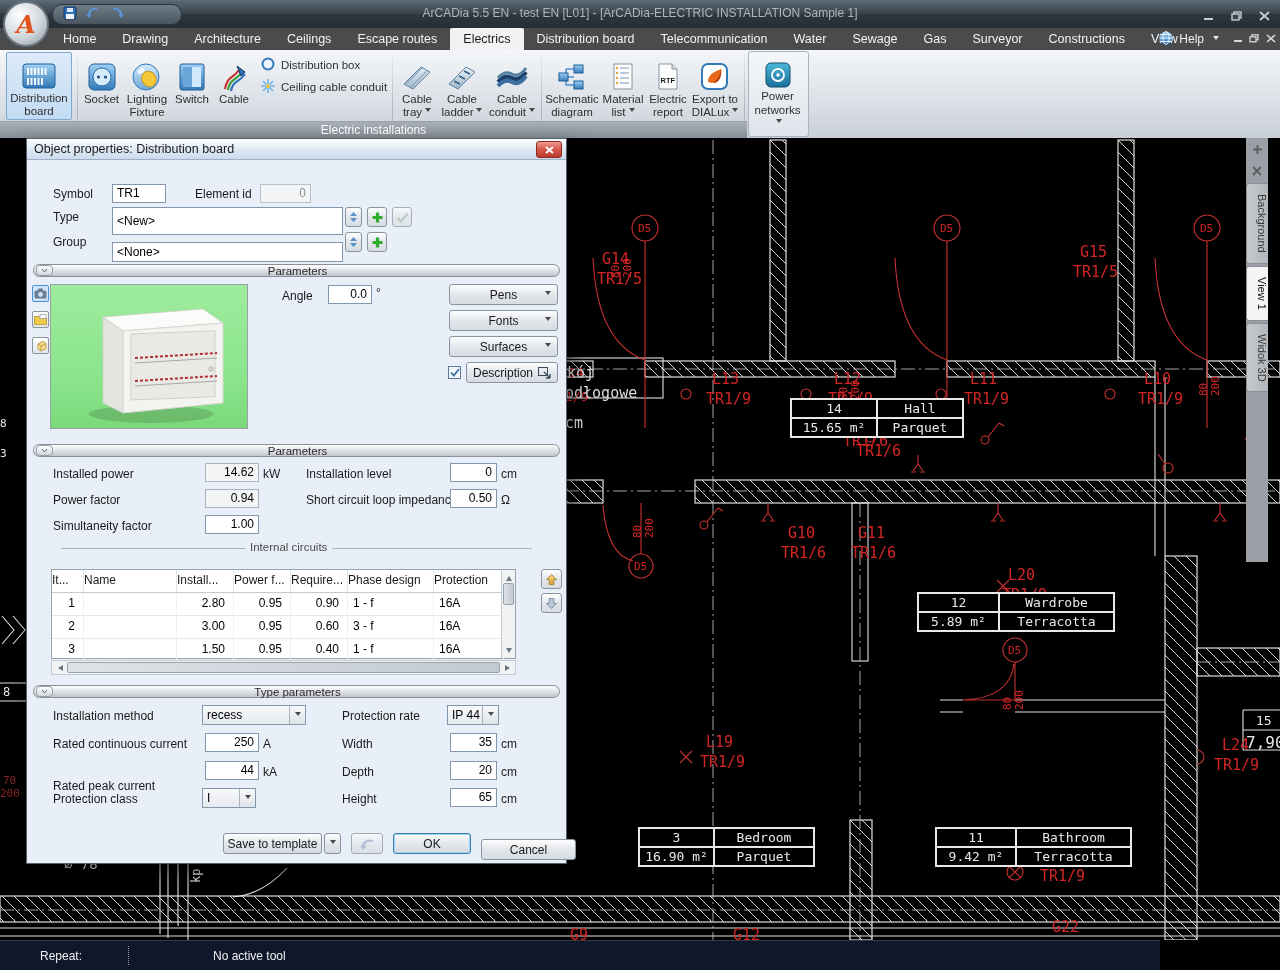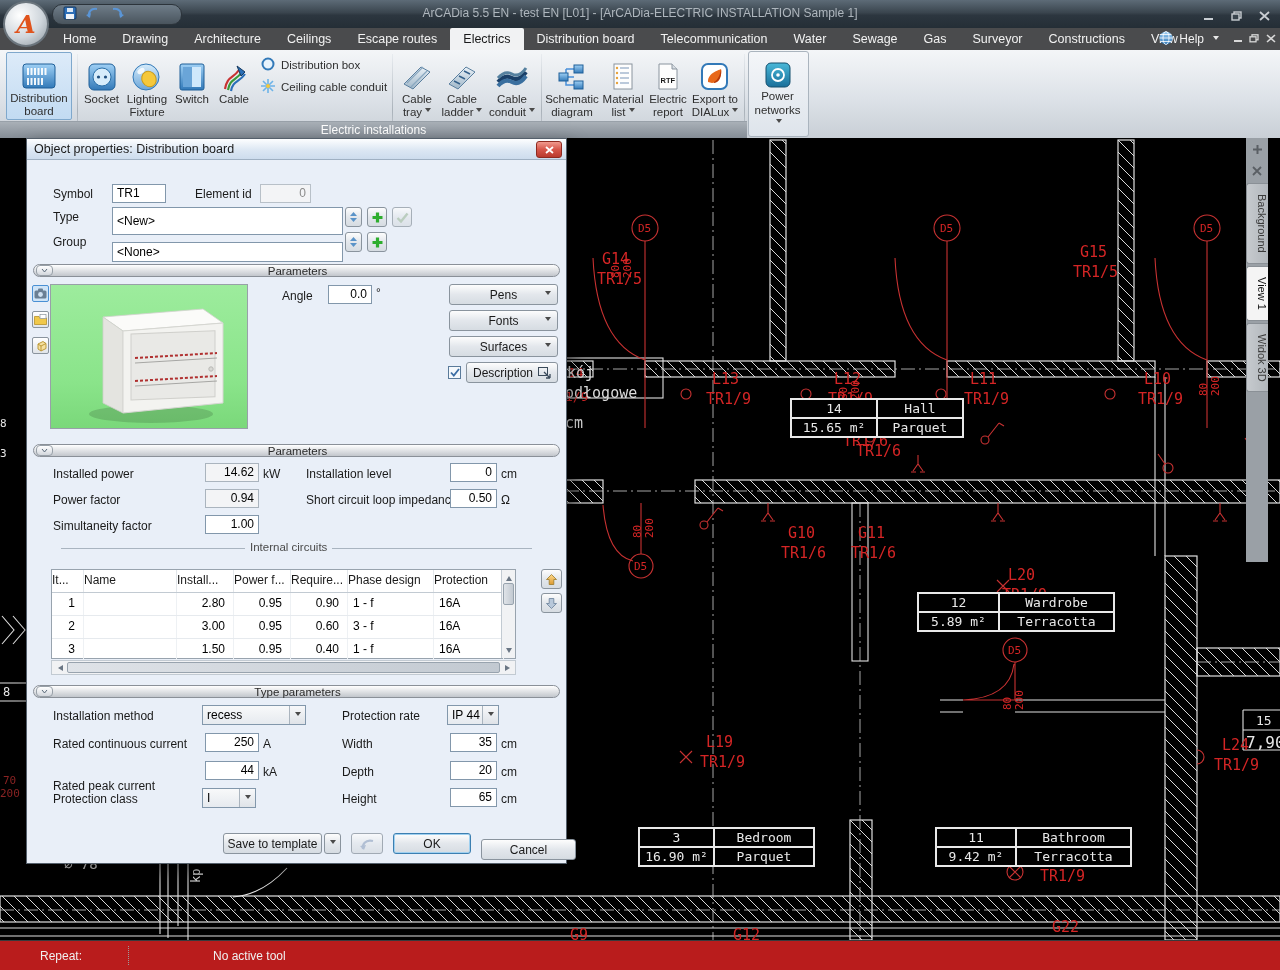--- a/index.html
+++ b/index.html
@@ -105,21 +105,21 @@
   .vsb{position:absolute;right:0;top:0;bottom:0;width:13px;background:#f1f2f4;border-left:1px solid #c2cad2;}
   .sbarrow{width:13px;height:13px;display:flex;align-items:center;justify-content:center;}
   .tri-u{width:0;height:0;border:3.5px solid transparent;border-bottom:5px solid #6a7684;}
   .tri-d{width:0;height:0;border:3.5px solid transparent;border-top:5px solid #6a7684;}
   .tri-l{width:0;height:0;border:3.5px solid transparent;border-right:5px solid #6a7684;}
   .tri-r{width:0;height:0;border:3.5px solid transparent;border-left:5px solid #6a7684;}
   .thumb{background:linear-gradient(90deg,#dfe3e8,#c2c9d1);border:1px solid #98a3ae;border-radius:2px;box-sizing:border-box;}
   .hsb{position:absolute;height:15px;background:#f1f2f4;border:1px solid #c2cad2;box-sizing:border-box;display:flex;align-items:center;}
 
   
-  .statusbar{position:absolute;left:0;top:940px;width:1280px;height:30px;background:#b91c1c;border-top:1px solid #38393b;color:#f0f0f0;}
+  .statusbar{position:absolute;left:0;top:940px;width:1160px;height:30px;background:#0f172a;border-top:1px solid #38393b;color:#f0f0f0;}
   .statusbar .lbl{position:absolute;top:8px;font-size:12px;}
   .sbdiv{position:absolute;left:128px;top:5px;height:19px;border-left:1px dotted #9c9c9c;}
 </style>
 </head>
 <body>
 
 <div id="app">
 
   <svg width="0" height="0" style="position:absolute" aria-hidden="true">
     <defs>

